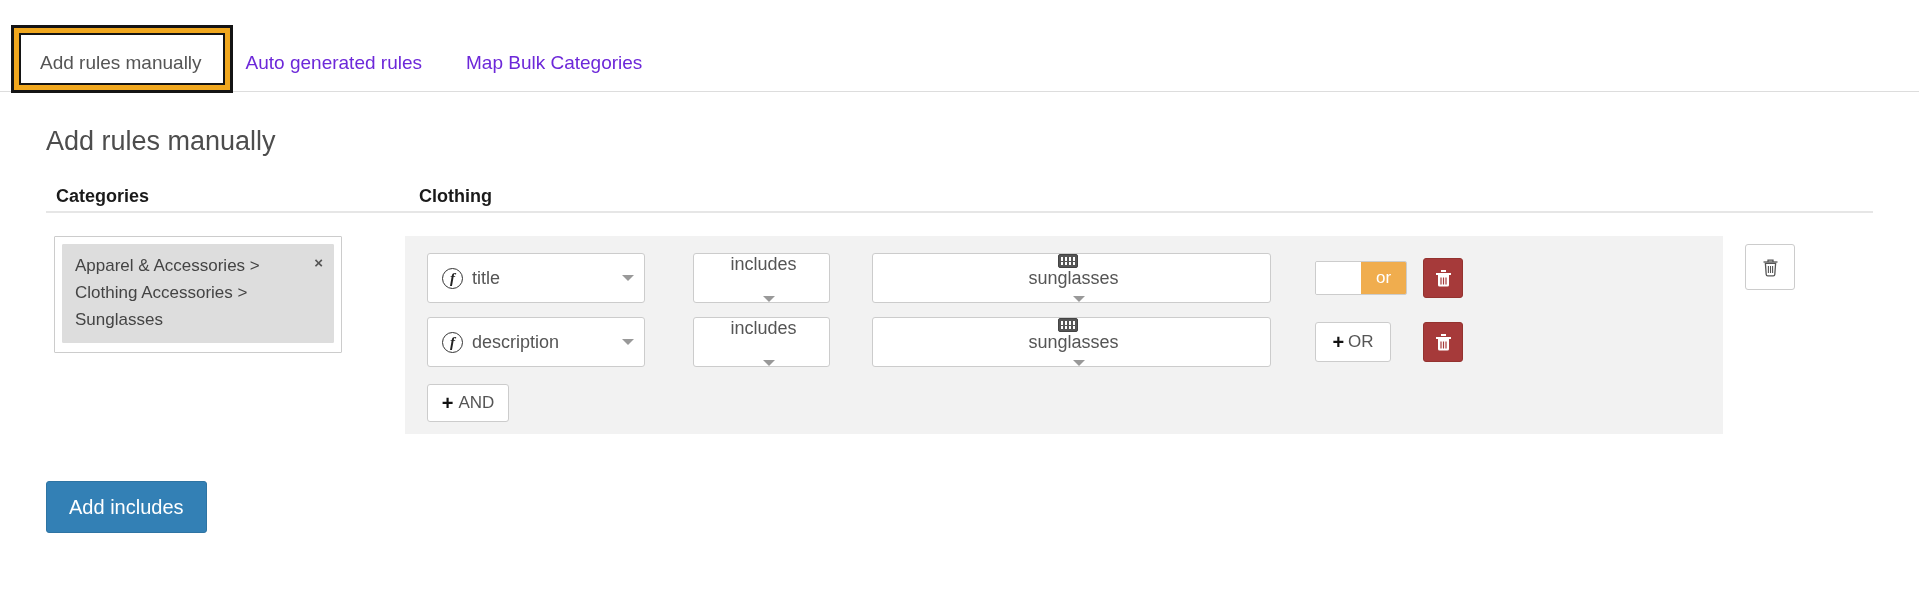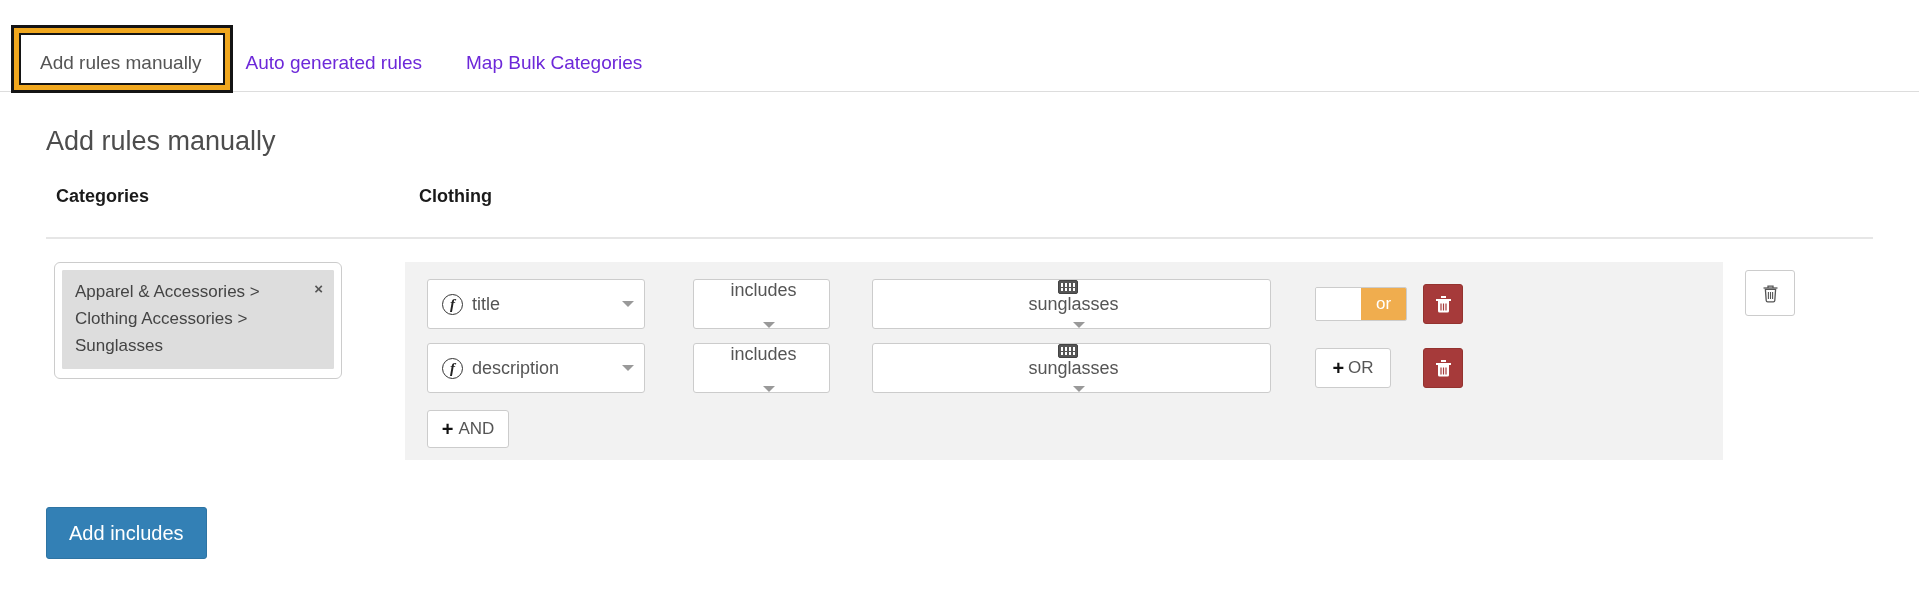--- a/index.html
+++ b/index.html
@@ -74,21 +74,21 @@
   }
 
   
   .rules-table {
     margin: 28px 46px 0 46px;
     width: 1827px;
   }
   .thead {
     display: flex;
     align-items: flex-end;
-    padding-bottom: 30px;
+    padding-bottom: 4px;
     border-bottom: 2px solid #e6e6e6;
   }
   .th {
     font-weight: bold;
     font-size: 18px;
     color: #1a1a1a;
     line-height: 22px;
   }
   .th-categories { width: 353px; padding-left: 10px; }
   .th-condition  { flex: 1 1 auto; padding-left: 14px; }
@@ -98,21 +98,21 @@
     display: flex;
     align-items: flex-start;
     padding-top: 23px;
   }
 
   
   .cat-cell { width: 353px; padding-left: 8px; }
   .cat-select {
     border: 1px solid #cccccc;
     background: #ffffff;
-    border-radius: 6px;
+    border-radius: 1px;
     width: 288px;
     padding: 7px 7px 9px 7px;
     min-height: 95px;
   }
   .cat-chip {
     background: #dddddd;
     border: 1px solid #dddddd;
     border-radius: 1px;
     padding: 7px 10px 9px 12px;
     display: flex;

